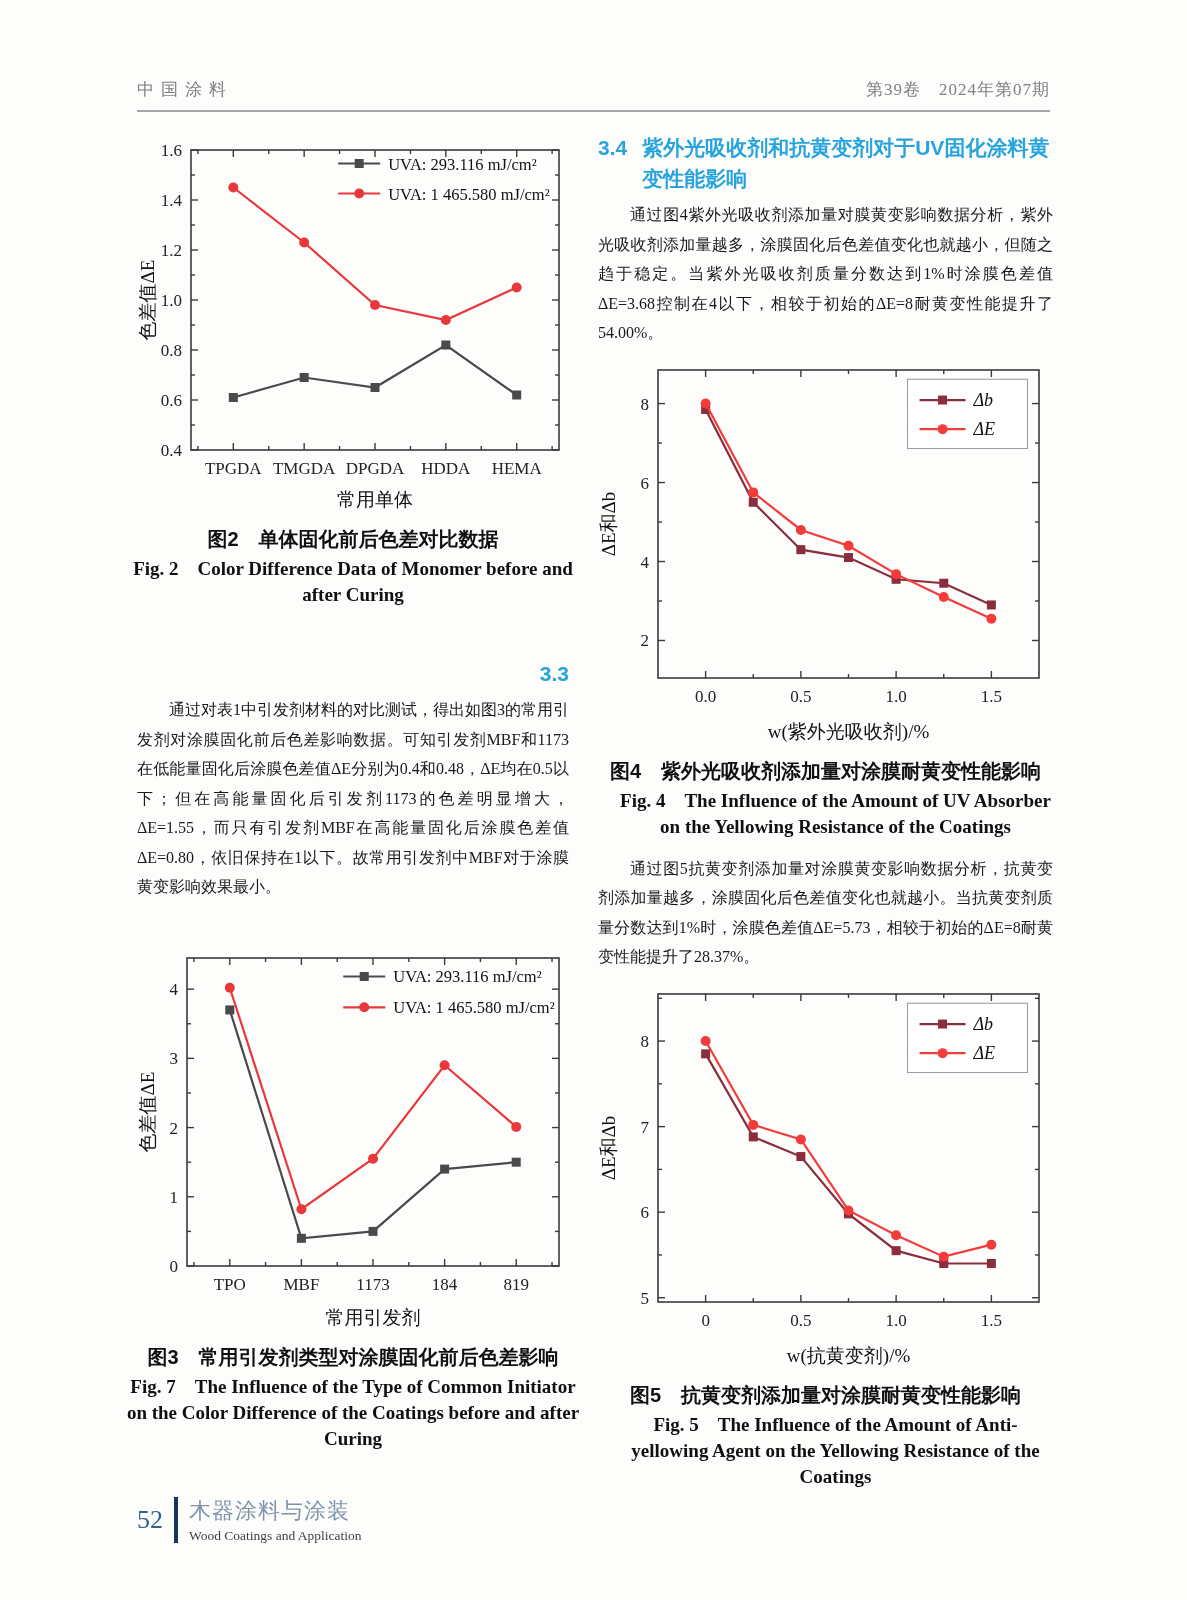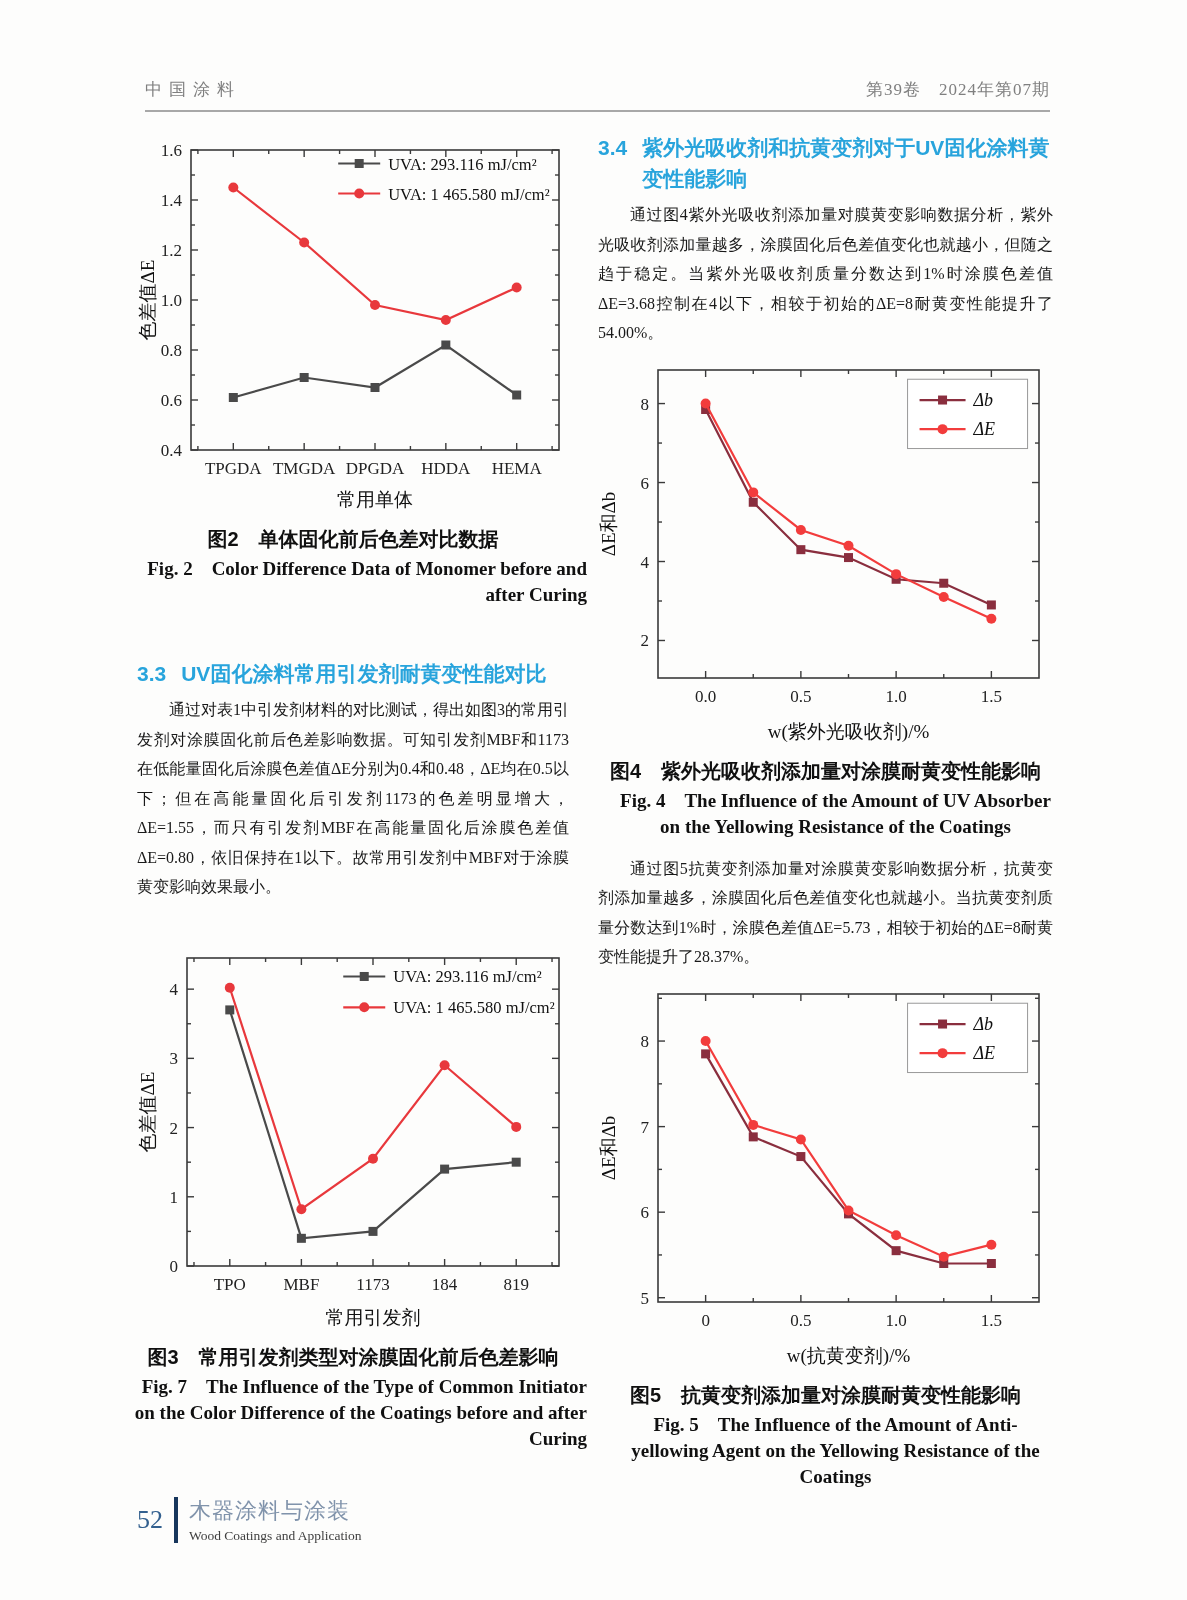--- a/index.html
+++ b/index.html
@@ -4,46 +4,46 @@
 <style>
   * { margin:0; padding:0; box-sizing:border-box; }
   html,body { background:#ffffff; }
   .page {
     position:relative; width:1187px; height:1600px; margin:0 auto;
     background:#fdfdfc; overflow:hidden;
     font-family:"Liberation Serif", serif; color:#1a1a1a;
   }
   
   .page-header {
-    position:absolute; left:145px; right:137px; top:78px;
+    position:absolute; left:137px; right:137px; top:78px;
     display:flex; justify-content:space-between; align-items:flex-end;
     padding-bottom:9px; border-bottom:2px solid #a8a8a8;
     font-size:17px; color:#7f7f7f;
   }
   .jt { letter-spacing:7px; }
   .iss { letter-spacing:1px; }
   
   .col { position:absolute; top:132px; }
   .col-left  { left:137px; width:432px; }
   .col-right { left:598px; width:455px; }
   figure { margin:0; }
   .caption { text-align:center; }
   .cap-cn {
     font-family:"Liberation Sans", sans-serif; font-weight:bold;
     font-size:20px; color:#101010; margin-top:2px;
   }
   .cap-en {
     font-family:"Liberation Serif", serif; font-weight:bold;
     font-size:19px; line-height:26px; color:#101010; margin-top:3px;margin-left:20px;
   }
-  .col-left .cap-en { margin-left:-18px; margin-right:-18px;text-align:right; }
+  .col-left .cap-en { margin-left:-18px; margin-right:-18px; }
   .sec-head {
     display:flex; gap:15px;
     font-family:"Liberation Sans", sans-serif; font-weight:bold;
-    font-size:21px; line-height:31px; color:#28a4dc;
+    font-size:21px; line-height:31px; color:#28a4dc;justify-content:flex-end;
   }
   .sec-num { flex:0 0 auto; }
   .body-p {
     font-size:16px; line-height:29.5px; text-align:justify;
     text-indent:2em; margin-top:6px; color:#191919;
   }
   #sec33 { margin-top:50px; }
   #fig2f { margin-top:6px; }
   #fig3f { margin-top:42px; }
   #fig4f { margin-top:12px; }
@@ -165,21 +165,20 @@
           </svg></div>
       <div class="caption">
         <div class="cap-cn">图2　单体固化前后色差对比数据</div>
         <div class="cap-en">Fig. 2　Color Difference Data of Monomer before and after Curing</div>
       </div>
     </figure>
 
     <section id="sec33">
       <h3 class="sec-head">
         <span class="sec-num">3.3</span>
-        <span class="sec-title">UV固化涂料常用引发剂耐黄变性能对比</span>
       </h3>
       <p class="body-p">通过对表1中引发剂材料的对比测试，得出如图3的常用引发剂对涂膜固化前后色差影响数据。可知引发剂MBF和1173在低能量固化后涂膜色差值ΔE分别为0.4和0.48，ΔE均在0.5以下；但在高能量固化后引发剂1173的色差明显增大，ΔE=1.55，而只有引发剂MBF在高能量固化后涂膜色差值ΔE=0.80，依旧保持在1以下。故常用引发剂中MBF对于涂膜黄变影响效果最小。</p>
     </section>
 
     <figure class="fig" id="fig3f">
       <div class="mount" id="mount-fig3"><svg viewBox="0 0 432 394" width="432" height="394">
             <rect x="50" y="14" width="372" height="308" fill="none" stroke="#3a3a3a" stroke-width="1.6"></rect>
             <line x1="50" y1="322" x2="57" y2="322" stroke="#3a3a3a" stroke-width="1.4"></line>
             <line x1="415" y1="322" x2="422" y2="322" stroke="#3a3a3a" stroke-width="1.4"></line>
             <text x="41" y="328" text-anchor="end" class="tick">0</text>

